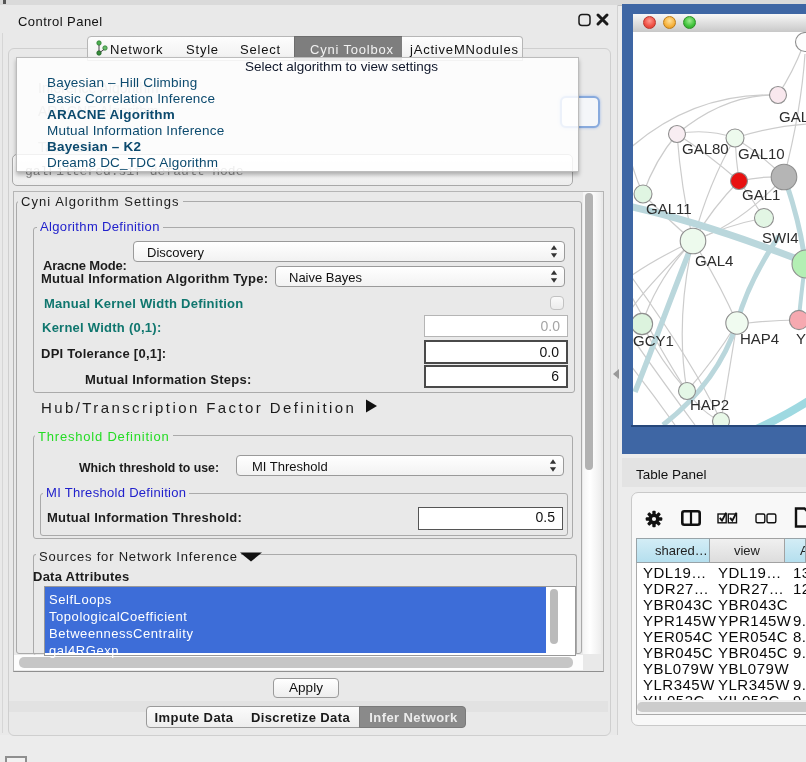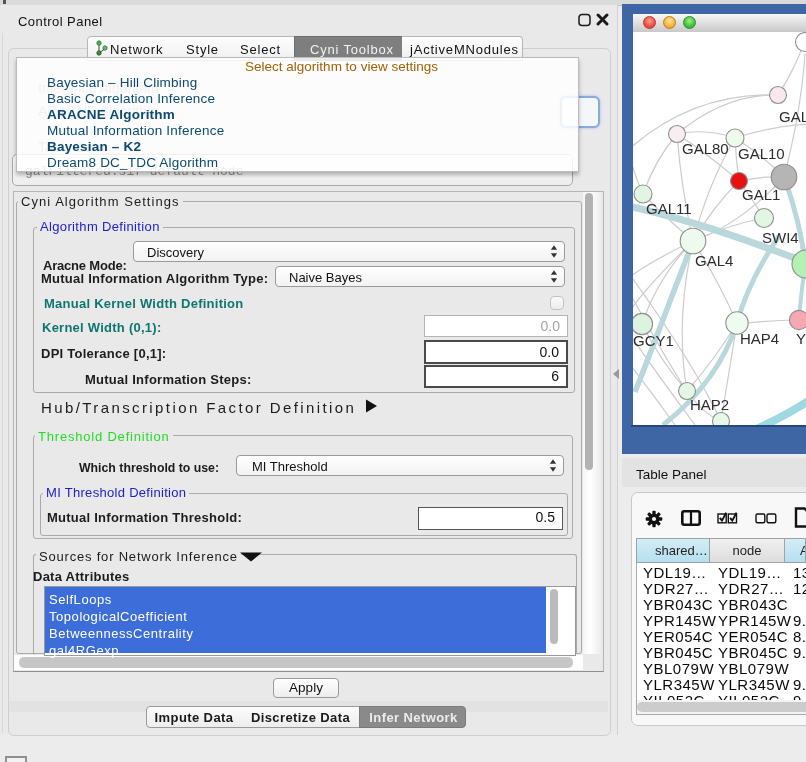--- a/index.html
+++ b/index.html
@@ -56,21 +56,21 @@
 
 <div class="abs" style="left:12px;top:154px;width:559px;height:30px;background:linear-gradient(#fdfdfd,#ededed);border:1px solid #a8a8a8;border-radius:5px;overflow:hidden;font-family:Liberation Mono, monospace;">
   <div class="abs" style="left:12px;top:9px;font-size:13px;color:#8e8e8e;">galFiltered.sif default node</div>
 </div>
 
 <div class="abs" style="left:38px;top:80px;font-size:14px;color:#ababab;">Inference Algorithm</div>
 <div class="abs" style="left:38px;top:103px;font-size:14px;color:#ababab;">ARACNE Algorithm</div>
 <div class="abs" style="left:38px;top:139px;font-size:14px;color:#ababab;">Table Data</div>
 
 <div class="abs" style="left:16px;top:57px;width:561px;height:113px;background:rgba(255,255,255,.84);border:1px solid #bcbcbc;box-shadow:0 3px 4px rgba(0,0,0,.28);"></div>
-<div class="abs" style="left:16px;top:59px;width:651px;text-align:center;font-size:13.5px;color:#a16207;">Select algorithm to view settings</div>
+<div class="abs" style="left:16px;top:59px;width:651px;text-align:center;font-size:13.5px;color:#0f172a;">Select algorithm to view settings</div>
 <div class="popitem" style="top:75px;">Bayesian – Hill Climbing</div>
 <div class="popitem" style="top:91px;">Basic Correlation Inference</div>
 <div class="popitem" style="top:107px;font-weight:bold;">ARACNE Algorithm</div>
 <div class="popitem" style="top:123px;">Mutual Information Inference</div>
 <div class="popitem" style="top:139px;font-weight:bold;">Bayesian – K2</div>
 <div class="popitem" style="top:155px;">Dream8 DC_TDC Algorithm</div>
 
 <div class="abs" style="left:13px;top:191px;width:589px;height:479px;background:#e9e9e9;border:1px solid #b5b5b5;border-bottom:1px solid #8f8f8f;"></div>
 
 <div class="abs" style="left:583px;top:192px;width:18px;height:462px;background:linear-gradient(90deg,#f4f4f4,#ffffff 40%,#ededed);"></div>
@@ -289,21 +289,21 @@
   </g>
 
   <path d="M160 5.5 h8.5 l5.5 5.5 v12.5 h-14 z" fill="none" stroke="#111" stroke-width="2.4"></path>
 </svg>
 
 <div class="abs" style="left:636px;top:539px;width:170px;height:174px;background:#fff;border:1px solid #aaa;border-right:none;overflow:hidden;"></div>
 
 <div class="abs" style="left:636px;top:538px;width:74px;height:25px;background:linear-gradient(#d3edf6,#b5dfee);border:1px solid #98a3a8;box-sizing:border-box;font-size:13px;color:#222;line-height:24px;">
       <span style="position:absolute;left:18px;">shared…</span>
     </div>
-<div class="abs" style="left:710px;top:538px;width:75px;height:25px;background:linear-gradient(#f0f0f0,#dddddd);border:1px solid #a2a2a2;border-left:none;box-sizing:border-box;text-align:center;font-size:13px;color:#222;line-height:24px;">node</div>
+<div class="abs" style="left:710px;top:538px;width:75px;height:25px;background:linear-gradient(#f0f0f0,#dddddd);border:1px solid #a2a2a2;border-left:none;box-sizing:border-box;text-align:center;font-size:13px;color:#222;line-height:24px;">view</div>
 <div class="abs" style="left:785px;top:538px;width:21px;height:25px;background:linear-gradient(#d3edf6,#b5dfee);border:1px solid #98a3a8;border-left:none;box-sizing:border-box;overflow:hidden;font-size:13px;color:#222;line-height:24px;">
       <span style="position:absolute;left:15px;">A</span>
     </div>
 
 <div class="abs" style="left:636px;top:563px;width:170px;height:137px;overflow:hidden;font-size:15px;color:#0a0a0a;letter-spacing:.5px;">
   <div style="position:absolute;left:7px;top:2px;line-height:16px;white-space:pre;">YDL19…
 YDR27…
 YBR043C
 YPR145W
 YER054C

